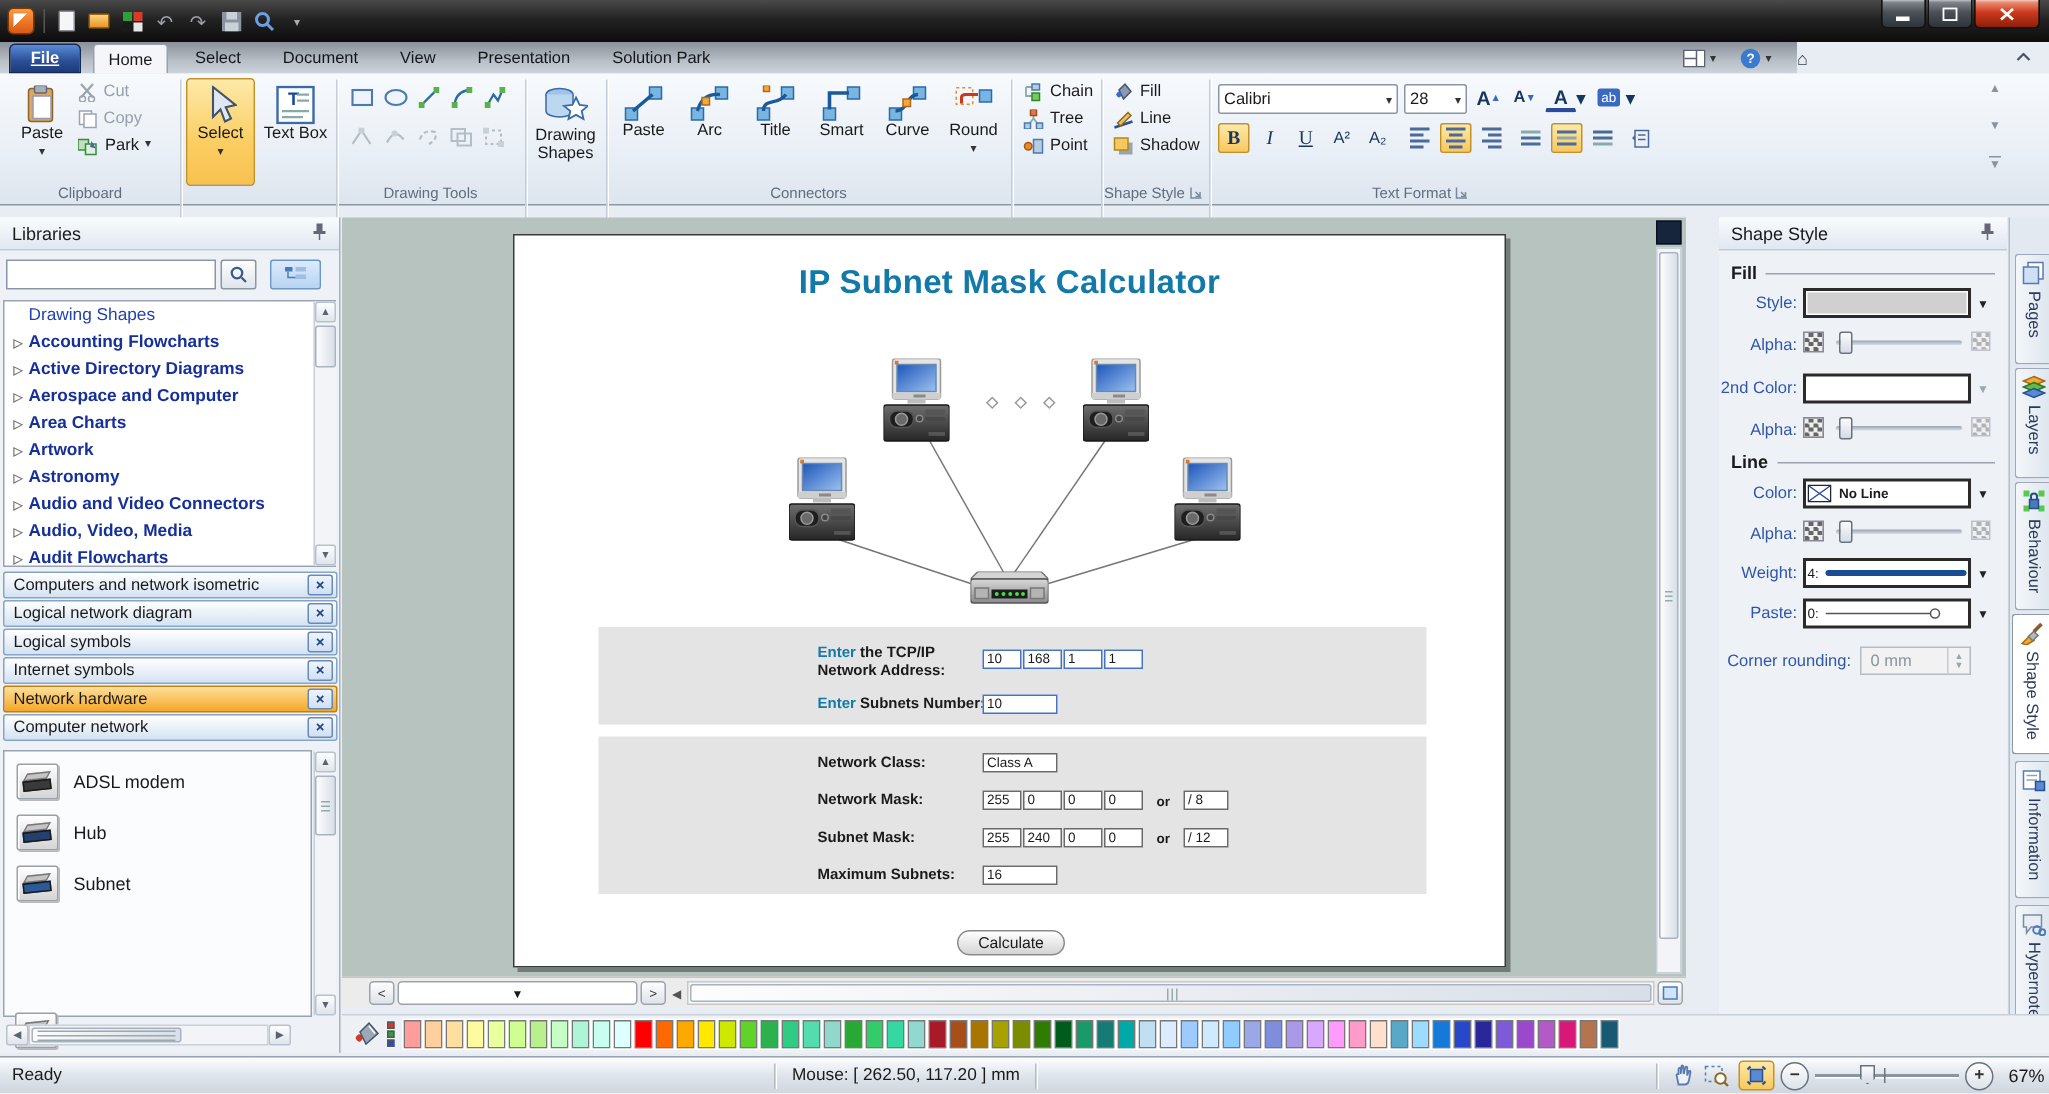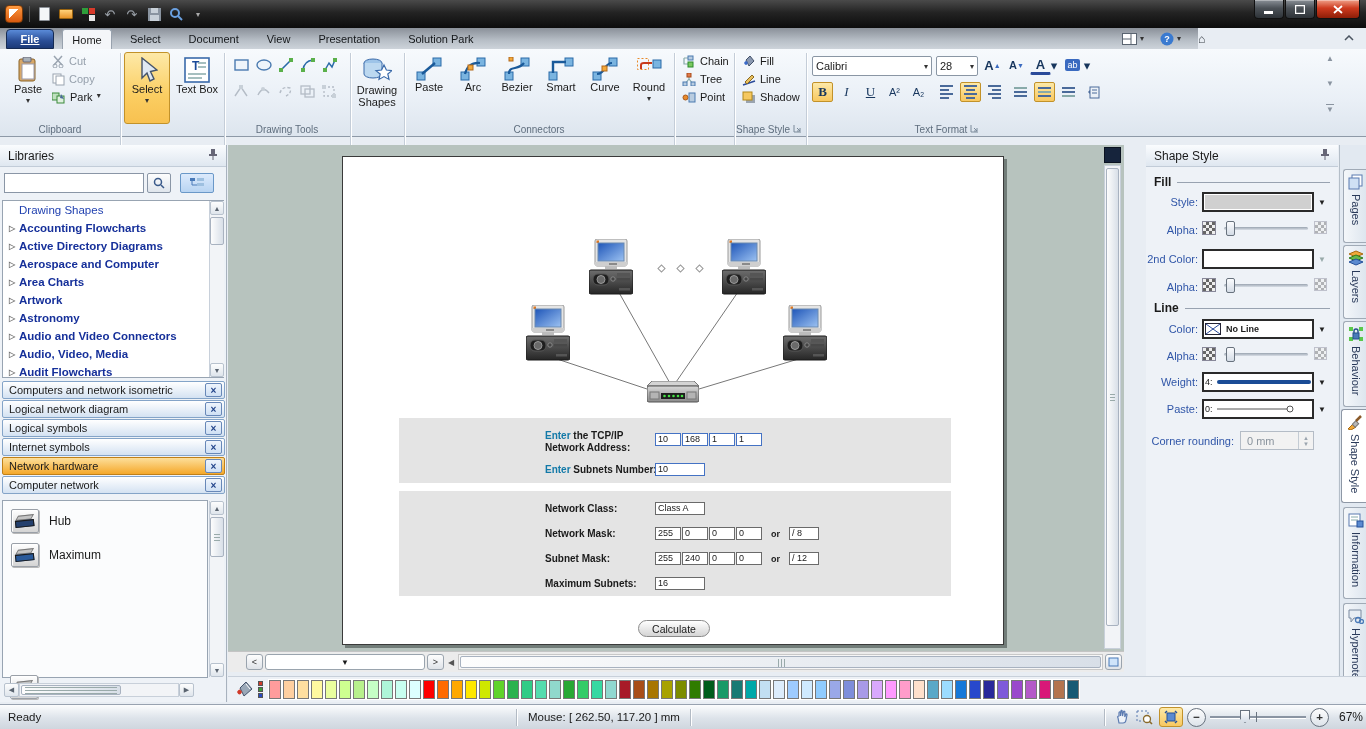--- a/index.html
+++ b/index.html
@@ -369,21 +369,21 @@
         </svg>
       <span>Arc</span>
     </div>
     <div class="bigbtn" style="left:496px;width:42px">
       <svg width="26" height="24">
           <rect x="1" y="15" width="8" height="8" fill="#7ab4e0" stroke="#2a6aa8"></rect>
           <rect x="17" y="1" width="8" height="8" fill="#7ab4e0" stroke="#2a6aa8"></rect>
           <path d="M5 17 C5 8 14 14 20 6" fill="none" stroke="#1a5a9a" stroke-width="2.2"></path>
           <rect x="5" y="0" width="4" height="4" fill="#f2a83a" stroke="#b2681a"></rect>
         </svg>
-      <span>Bezier</span>
+      <span>Title</span>
     </div>
     <div class="bigbtn" style="left:540px;width:42px">
       <svg width="26" height="24">
           <rect x="1" y="15" width="8" height="8" fill="#7ab4e0" stroke="#2a6aa8"></rect>
           <rect x="17" y="1" width="8" height="8" fill="#7ab4e0" stroke="#2a6aa8"></rect>
           <path d="M5 16 L5 5 L18 5" fill="none" stroke="#1a5a9a" stroke-width="2.4"></path>
         </svg>
       <span>Smart</span>
     </div>
     <div class="bigbtn" style="left:584px;width:42px">
@@ -675,41 +675,50 @@
           <span class="libx">×</span>
         </div>
 
         <div class="libbar">
           <span>Computer network</span>
           <span class="libx">×</span>
         </div>
       </div>
     <div class="devbox">
 
+        <div class="devitem">
+          <span class="devico">
+            <span class="d3">
+              <span class="top"></span>
+              <span class="front" style="background: rgb(58, 58, 58);"></span>
+            </span>
+          </span>
+          <span>ADSL modem</span>
+        </div>
 
 
 
         <div class="devitem">
           <span class="devico">
             <span class="d3">
               <span class="top"></span>
               <span class="front" style="background: rgb(36, 64, 110);"></span>
             </span>
           </span>
           <span>Hub</span>
         </div>
 
         <div class="devitem">
           <span class="devico">
             <span class="d3">
               <span class="top"></span>
               <span class="front" style="background: rgb(42, 90, 154);"></span>
             </span>
           </span>
-          <span>Maximum</span>
+          <span>Subnet</span>
         </div>
       </div>
     <div class="abs devico" style="left:10px;top:530px">
         <span class="d3">
           <span class="top"></span>
           <span class="front" style="background:#555"></span>
         </span>
       </div>
     <div class="vsb" style="left:209px;top:356px;height:176px">
       <div class="sbarrow">▲</div>
@@ -720,20 +729,21 @@
       <div class="sbarrow" style="width:15px;height:14px">◀</div>
       <div style="flex:1;height:14px;background:#f2f4f7;border:1px solid #c8d0da;position:relative">
           <div class="sbthumb grip" style="position:absolute;left:1px;top:1px;width:100px;height:10px"></div>
         </div>
       <div class="sbarrow" style="width:15px;height:14px">▶</div>
     </div>
   </div>
 
   <div class="abs canvas">
     <div class="page">
+      <div class="ptitle">IP Subnet Mask Calculator</div>
 
       <svg class="abs" style="left:128px;top:76px" width="404" height="182">
         <defs>
           <linearGradient id="scr" x1="0" y1="0" x2="1" y2="1">
               <stop offset="0" stop-color="#1e55b8"></stop>
               <stop offset="1" stop-color="#9cc2f2"></stop>
             </linearGradient>
           <linearGradient id="cas" x1="0" y1="0" x2="0" y2="1">
               <stop offset="0" stop-color="#6e6e6e"></stop>
               <stop offset="1" stop-color="#262626"></stop>

